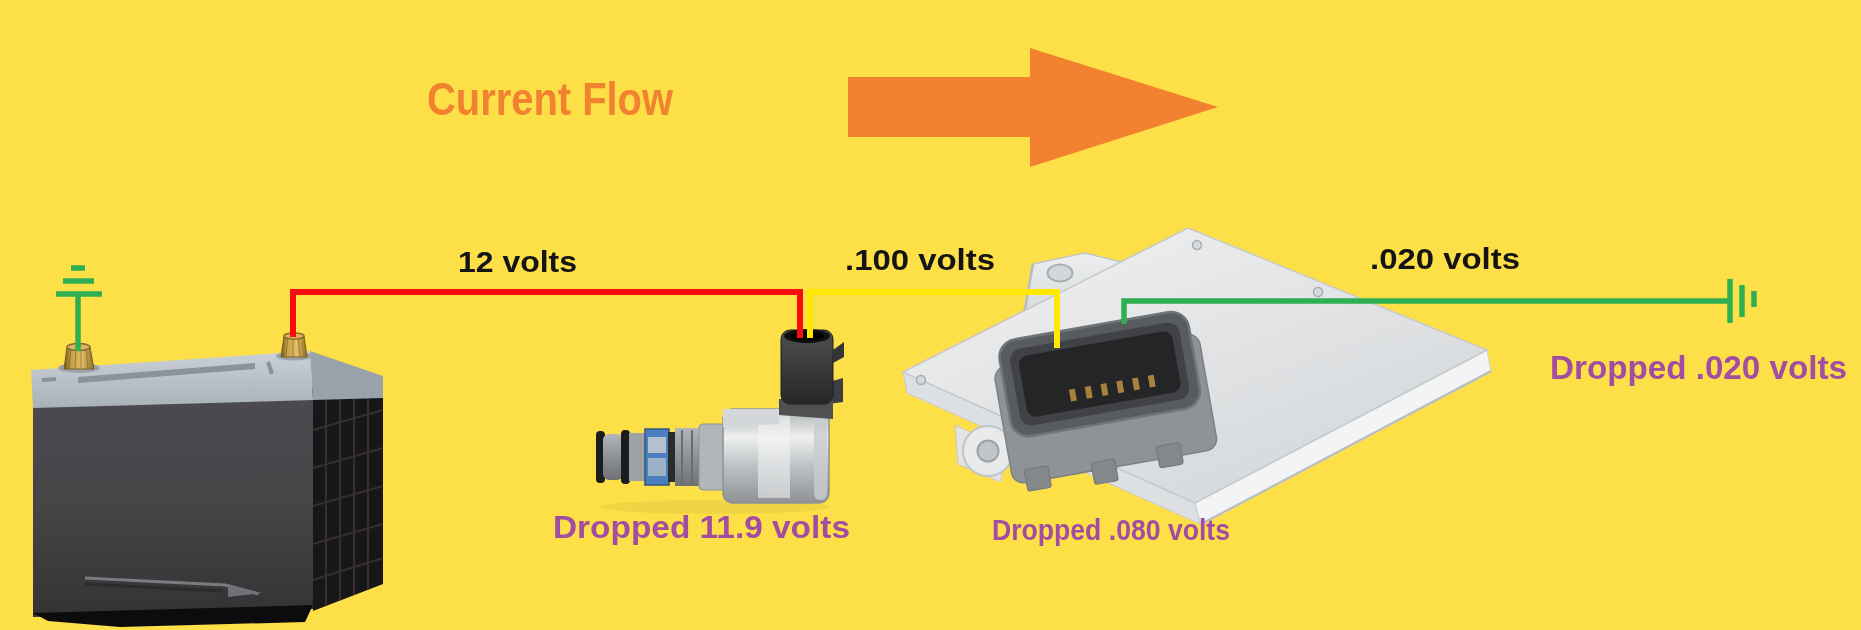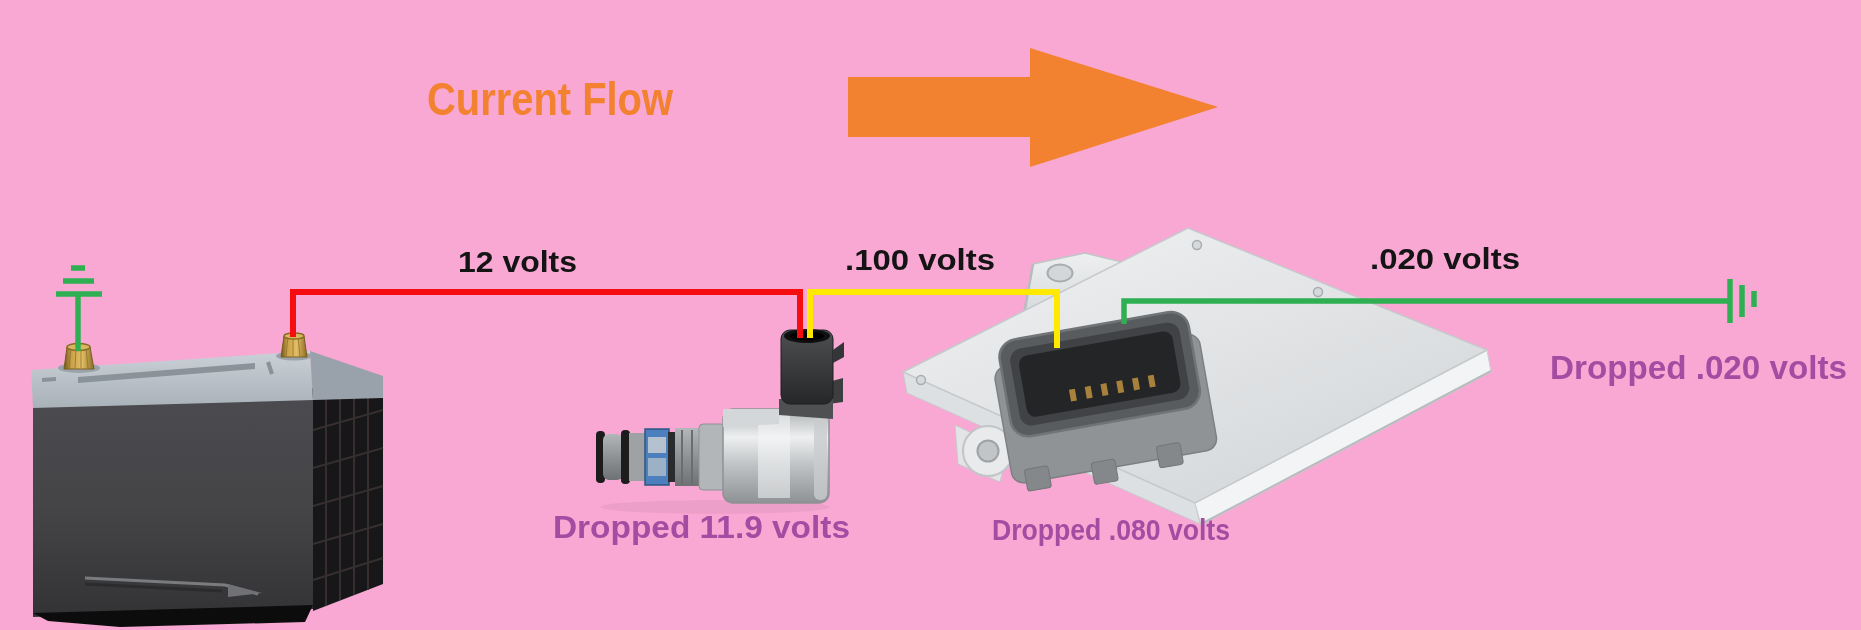--- a/index.html
+++ b/index.html
@@ -1,19 +1,19 @@
 <!DOCTYPE html>
 <html><head>
 <meta charset="utf-8">
 <style>
   html,body{margin:0;padding:0;background:#ffffff;}
   .stage{
     position:relative;
     width:1861px;height:630px;
-    background:#f9a8d4;
+    background:#fde047;
     overflow:hidden;
     font-family:"Liberation Sans", sans-serif;
   }
   .stage svg{position:absolute;left:0;top:0;}
   text{font-family:"Liberation Sans", sans-serif;font-weight:bold;}
 </style>
 </head>
 <body>
 
 <div class="stage">

